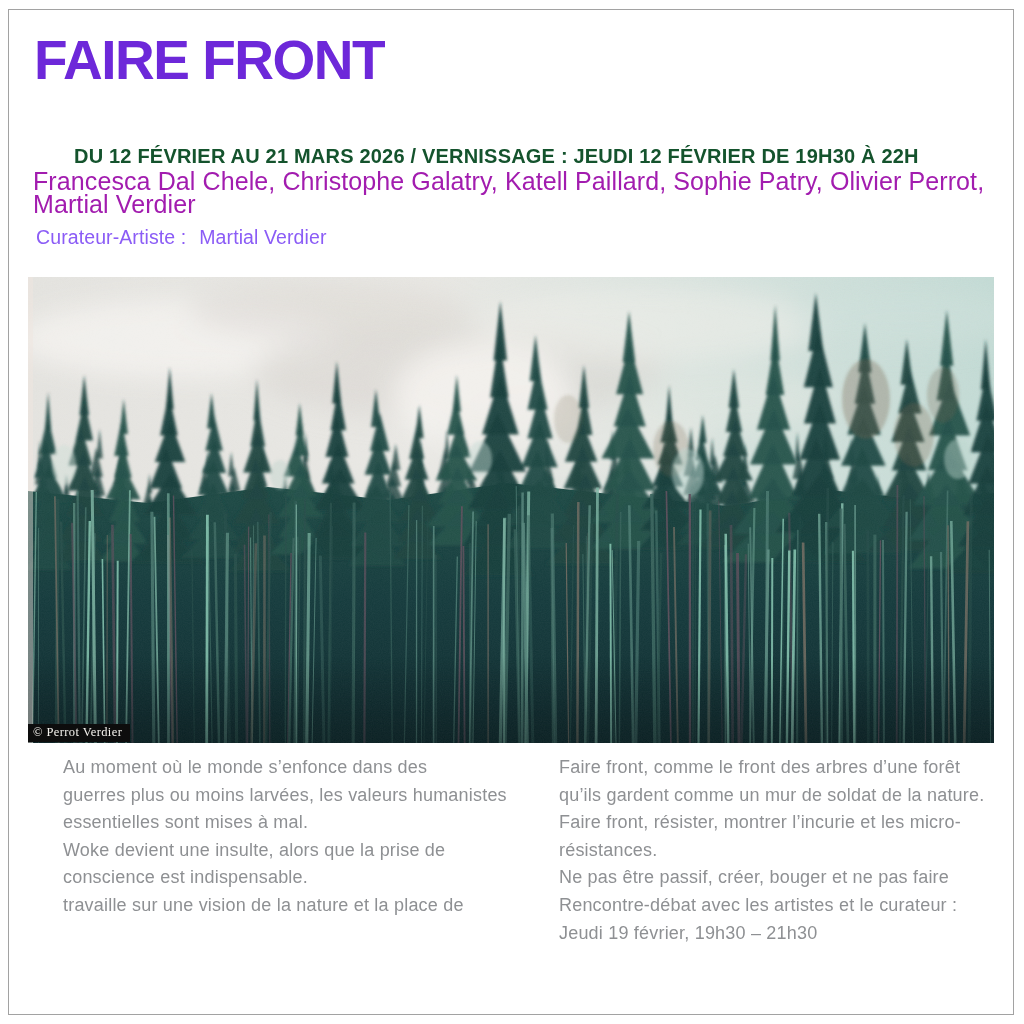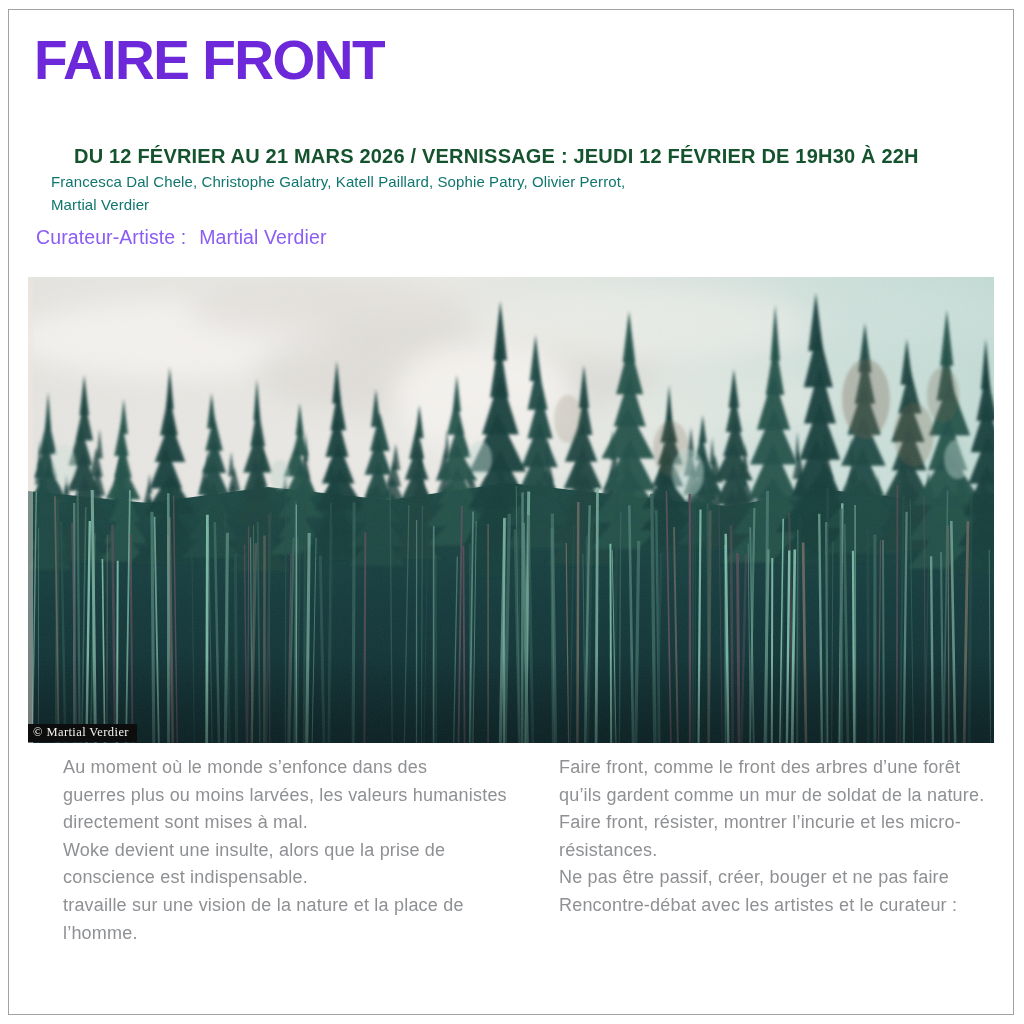--- a/index.html
+++ b/index.html
@@ -24,23 +24,23 @@
   }
   .dates {
     position: absolute; left: 35px; top: 144px;
     font-size: 20px; line-height: 24px;
     font-weight: bold; letter-spacing: 0.2px;
     color: #14532d;
     white-space: nowrap;
     margin-left: 39px;
   }
   .artists {
-    position: absolute; left: 51px; top: 170px;
-    font-size: 15px; line-height: 23px;
-    color: #0f766e; letter-spacing: 0.1px;
+    position: absolute; left: 33px; top: 170px;
+    font-size: 25px; line-height: 23px;
+    color: #a21caf; letter-spacing: 0.1px;
   }
   .curator {
     position: absolute; left: 36px; top: 226px;
     font-size: 19.5px; line-height: 23px;
     color: #8b5cf6; letter-spacing: 0.1px;
   }
   .curator .curator-name { margin-left: 13px; }
   .photo {
     position: absolute; left: 28px; top: 277px;
     width: 966px; height: 466px;
@@ -721,32 +721,32 @@
         <line x1="766.8" y1="272.4" x2="764.2" y2="466" stroke="#8fd0ba" stroke-width="2.7" opacity="0.8"></line>
         <line x1="672.5" y1="232.4" x2="670.5" y2="466" stroke="#8fd0ba" stroke-width="2.2" opacity="0.8"></line>
         <line x1="755.2" y1="241.8" x2="751.9" y2="466" stroke="#8fd0ba" stroke-width="1.5" opacity="0.8"></line>
         <line x1="74.4" y1="281.9" x2="76.7" y2="466" stroke="#8fd0ba" stroke-width="1.6" opacity="0.8"></line>
         <line x1="582.4" y1="266.7" x2="583.1" y2="466" stroke="#8fd0ba" stroke-width="1.9" opacity="0.8"></line>
       </g>
       <rect x="0" y="380" width="966" height="86" fill="url(#vigG)"></rect>
       <rect x="0" y="0" width="5" height="466" fill="#efe4dd" opacity="0.45"></rect>
       <rect width="966" height="466" filter="url(#grain)"></rect>
     </svg>
-  <figcaption class="credit">© Martial Verdier</figcaption>
+  <figcaption class="credit">© Perrot Verdier</figcaption>
 </figure>
 
 <div class="col col-left" id="col-left">
     <div class="text-line">Au moment où le monde s’enfonce dans des</div>
     <div class="text-line">guerres plus ou moins larvées, les valeurs humanistes</div>
-    <div class="text-line">directement sont mises à mal.</div>
+    <div class="text-line">essentielles sont mises à mal.</div>
     <div class="text-line">Woke devient une insulte, alors que la prise de</div>
     <div class="text-line">conscience est indispensable.</div>
     <div class="text-line">travaille sur une vision de la nature et la place de</div>
-    <div class="text-line">l’homme.</div>
   </div>
 <div class="col col-right" id="col-right">
     <div class="text-line">Faire front, comme le front des arbres d’une forêt</div>
     <div class="text-line">qu’ils gardent comme un mur de soldat de la nature.</div>
     <div class="text-line">Faire front, résister, montrer l’incurie et les micro-</div>
     <div class="text-line">résistances.</div>
     <div class="text-line">Ne pas être passif, créer, bouger et ne pas faire</div>
     <div class="text-line">Rencontre-débat avec les artistes et le curateur :</div>
+    <div class="text-line">Jeudi 19 février, 19h30 – 21h30</div>
   </div>
 
 </body></html>

